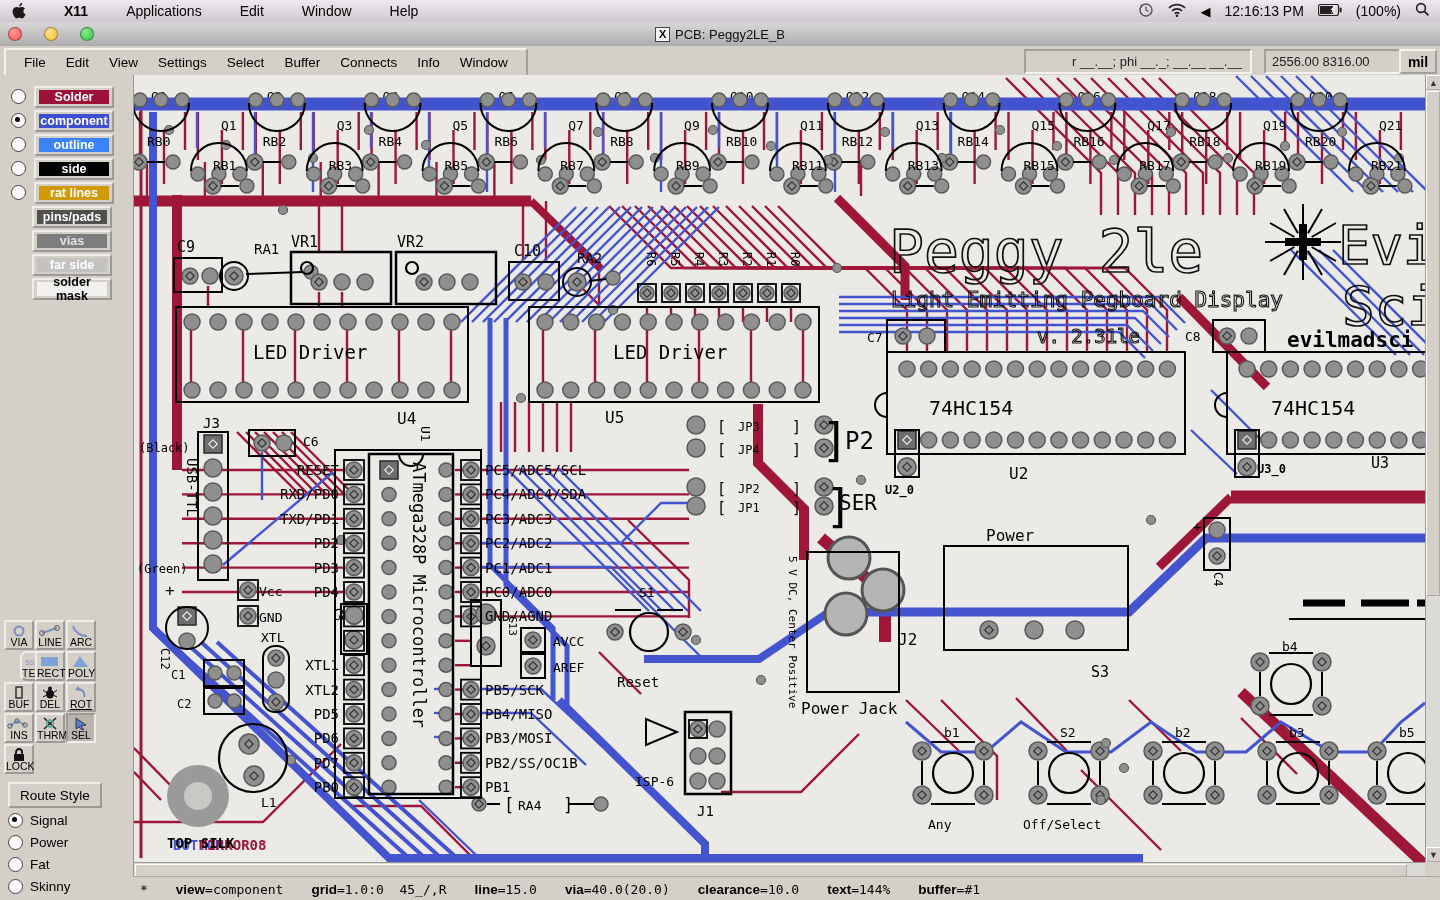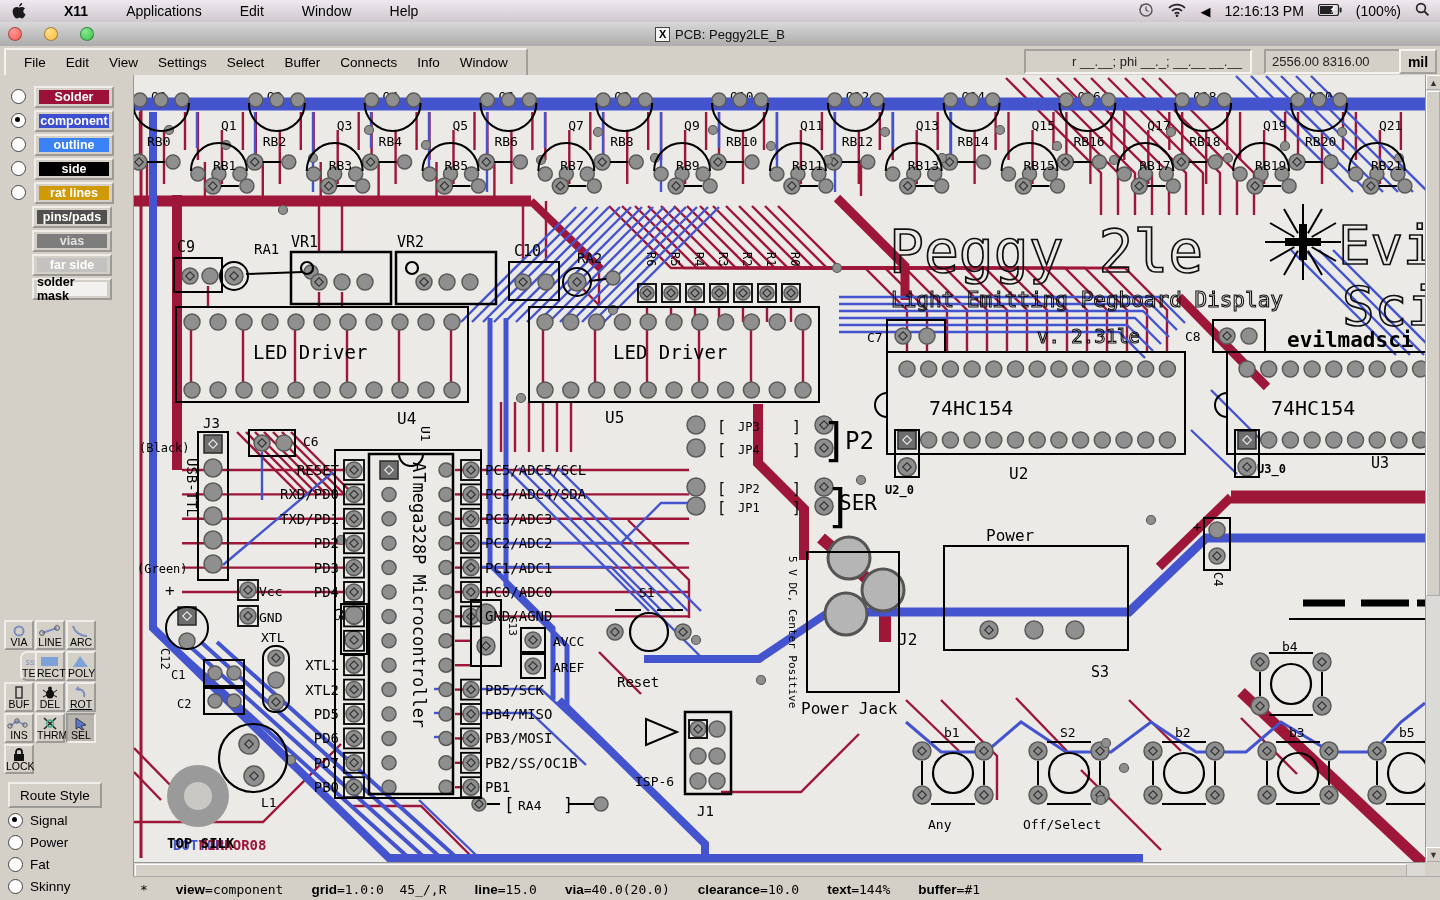--- a/index.html
+++ b/index.html
@@ -33,21 +33,21 @@
     background:#d4d0c8;font-weight:bold;font-size:14px;display:flex;align-items:center;justify-content:center;}
   
   #sidebar{left:0;top:75px;width:133px;height:825px;background:#d4d0c8;border-right:1px solid #9a968e;}
   .lrow{position:absolute;left:0;width:133px;height:21px;display:flex;align-items:center;}
   .radio{width:13px;height:13px;border-radius:50%;background:#fff;border:1px solid #444;
     margin-left:11px;position:relative;flex:none;}
   .radio.sel::after{content:"";position:absolute;left:3px;top:3px;width:5px;height:5px;border-radius:50%;background:#000;}
   .lbtn{margin-left:8px;width:76px;height:18px;border:2px outset #efede9;font-size:12.5px;
     display:flex;align-items:center;justify-content:center;font-weight:bold;}
   .lbtn .chip{width:70px;height:14px;display:flex;align-items:center;justify-content:center;}
-  .norad .lbtn{margin-left:32px;}
+  .norad .lbtn{margin-left:32px;text-align:center;}
   .toolbtn{position:absolute;width:30px;height:30px;border:2px outset #efede9;background:#d4d0c8;
     font-size:10.5px;text-align:center;color:#000;line-height:11px;padding-top:2px;box-sizing:border-box;}
   .toolbtn.pressed{border:2px inset #efede9;background:#b9b5ad;}
   .toolbtn svg{display:block;margin:0 auto;}
   #route-title{position:absolute;left:8px;width:90px;height:22px;border:2px outset #efede9;background:#d4d0c8;
     font-size:13.5px;display:flex;align-items:center;justify-content:center;}
   .rrow{position:absolute;left:8px;display:flex;align-items:center;font-size:13.5px;gap:7px;}
   
   #canvas-wrap{left:134px;top:75px;width:1291px;height:787px;background:#ebeae7;}
   

